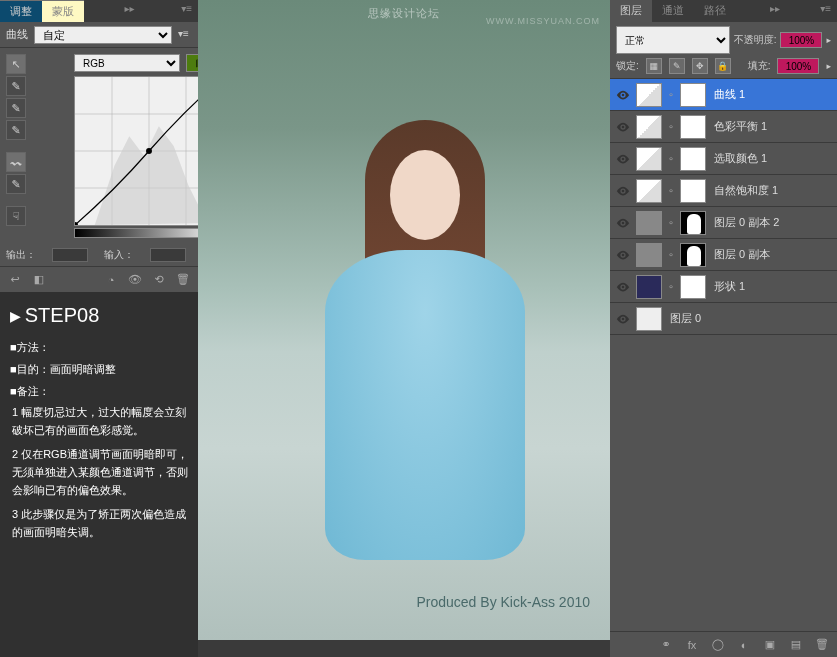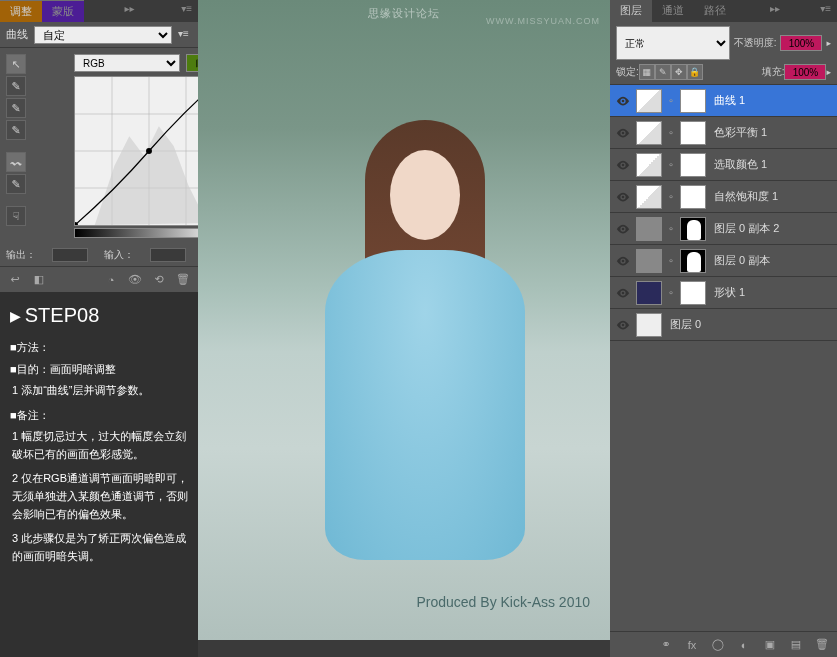--- a/index.html
+++ b/index.html
@@ -1,21 +1,21 @@
 <!DOCTYPE html>
 <html><head>
 <meta charset="utf-8">
 <style>
 * { margin: 0; padding: 0; box-sizing: border-box; font-family: "Microsoft YaHei", sans-serif; }
 body { background: #3a3a3a; width: 837px; height: 657px; overflow: hidden; position: relative; }
 
 .left-panel { position: absolute; left: 0; top: 0; width: 198px; height: 657px; background: #535353; }
 .panel-tabs { height: 22px; background: #3a3a3a; display: flex; }
-.panel-tab { padding: 3px 10px; font-size: 11px; color: #ccc; background: #a16207; border-top: 1px solid #707070; }
-.panel-tab.inactive { background: #4c1d95; color: #888; text-align: center; }
+.panel-tab { padding: 3px 10px; font-size: 11px; color: #ccc; background: #0c4a6e; border-top: 1px solid #707070; }
+.panel-tab.inactive { background: #fef9c3; color: #888; text-align: center; }
 .panel-close { margin-left: auto; padding: 3px 6px; color: #888; font-size: 10px; cursor: pointer; }
 
 .curves-header { height: 26px; display: flex; align-items: center; padding: 0 6px; gap: 6px; border-bottom: 1px solid #3a3a3a; }
 .curves-label { font-size: 11px; color: #ddd; }
 .curves-preset { flex: 1; height: 18px; background: #eee; border: 1px solid #888; font-size: 11px; padding: 0 4px; }
 .curves-menu { width: 14px; height: 14px; color: #ccc; font-size: 10px; cursor: pointer; }
 
 .curves-body { display: flex; padding: 6px; gap: 4px; }
 .curves-tools { width: 22px; display: flex; flex-direction: column; gap: 2px; }
 .curves-tool { width: 20px; height: 20px; background: #4a4a4a; border: 1px solid #666; display: flex; align-items: center; justify-content: center; color: #ccc; font-size: 11px; cursor: pointer; }
@@ -57,24 +57,24 @@
 .head { position: absolute; top: 70px; left: 50%; transform: translateX(-50%); width: 70px; height: 90px; background: #f0d8c8; border-radius: 50%; }
 .hair { position: absolute; top: 40px; left: 50%; transform: translateX(-50%); width: 120px; height: 240px; background: linear-gradient(180deg, #5a3a2a, #7a4a35); border-radius: 60px 60px 30px 30px; z-index: -1; }
 
 .right-panel { position: absolute; right: 0; top: 0; width: 227px; height: 657px; background: #535353; }
 .layers-header { height: 22px; background: #3a3a3a; display: flex; }
 .layers-tab { padding: 3px 10px; font-size: 11px; color: #ccc; background: #535353; }
 .layers-tab.inactive { background: #3a3a3a; color: #888; }
 
 .layers-controls { padding: 4px 6px; border-bottom: 1px solid #3a3a3a; }
 .layers-row1 { display: flex; align-items: center; gap: 4px; margin-bottom: 4px; }
-.blend-mode { flex: 1; height: 34px; background: #eee; border: 1px solid #888; font-size: 10px; padding: 0 4px; }
+.blend-mode { flex: 1; height: 28px; background: #eee; border: 1px solid #888; font-size: 10px; padding: 0 4px; }
 .opacity-label { font-size: 10px; color: #ccc; }
 .opacity-val { width: 42px; height: 16px; background: #be185d; border: 1px solid #888; font-size: 10px; text-align: center; }
-.layers-row2 { display: flex; align-items: center; gap: 0; }
+.layers-row2 { display: flex; align-items: center; gap: 7px; }
 .lock-label { font-size: 10px; color: #ccc; }
 .lock-icon { width: 16px; height: 16px; background: #6a6a6a; border: 1px solid #888; font-size: 9px; display: flex; align-items: center; justify-content: center; color: #ccc; cursor: pointer; }
 
 .layer-list { }
 .layer-row { height: 32px; display: flex; align-items: center; border-bottom: 1px solid #3a3a3a; padding: 0 4px; gap: 4px; }
 .layer-row.selected { background: #3875d7; }
 .layer-vis { width: 18px; height: 18px; display: flex; align-items: center; justify-content: center; color: #333; cursor: pointer; }
 .layer-thumb { width: 26px; height: 24px; background: #eee; border: 1px solid #888; display: flex; align-items: center; justify-content: center; font-size: 9px; color: #555; }
 .layer-thumb.adj { background: linear-gradient(135deg, #fff 50%, #ddd 50%); }
 .layer-thumb.gray { background: #888; }
@@ -166,21 +166,20 @@
     <span class="footer-icon">🗑</span>
   </div>
 
   <div class="step-section">
     <div class="step-title">
       <span class="step-triangle">▶</span>
       <span>STEP08</span>
     </div>
     <div class="step-item">■方法：</div>
     <div class="step-item"><span>■目的：</span><span>画面明暗调整</span></div>
-    <div class="step-sub">1 添加“曲线”层并调节参数。</div>
     <div class="step-item">■备注：</div>
     <div class="step-sub">1 幅度切忌过大，过大的幅度会立刻破坏已有的画面色彩感觉。</div>
     <div class="step-sub">2 仅在RGB通道调节画面明暗即可，无须单独进入某颜色通道调节，否则会影响已有的偏色效果。</div>
     <div class="step-sub">3 此步骤仅是为了矫正两次偏色造成的画面明暗失调。</div>
   </div>
 </div>
 
 <div class="canvas-area">
   <div class="canvas-image">
     <div class="watermark-top">思缘设计论坛</div>

